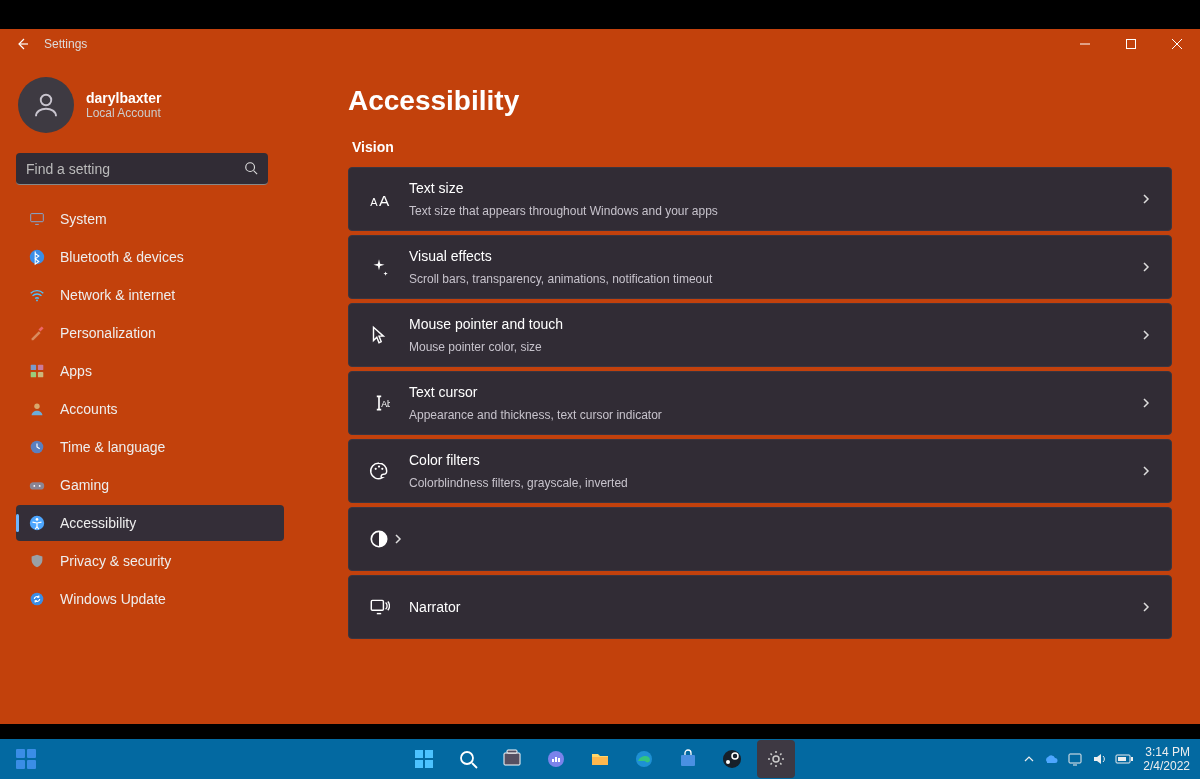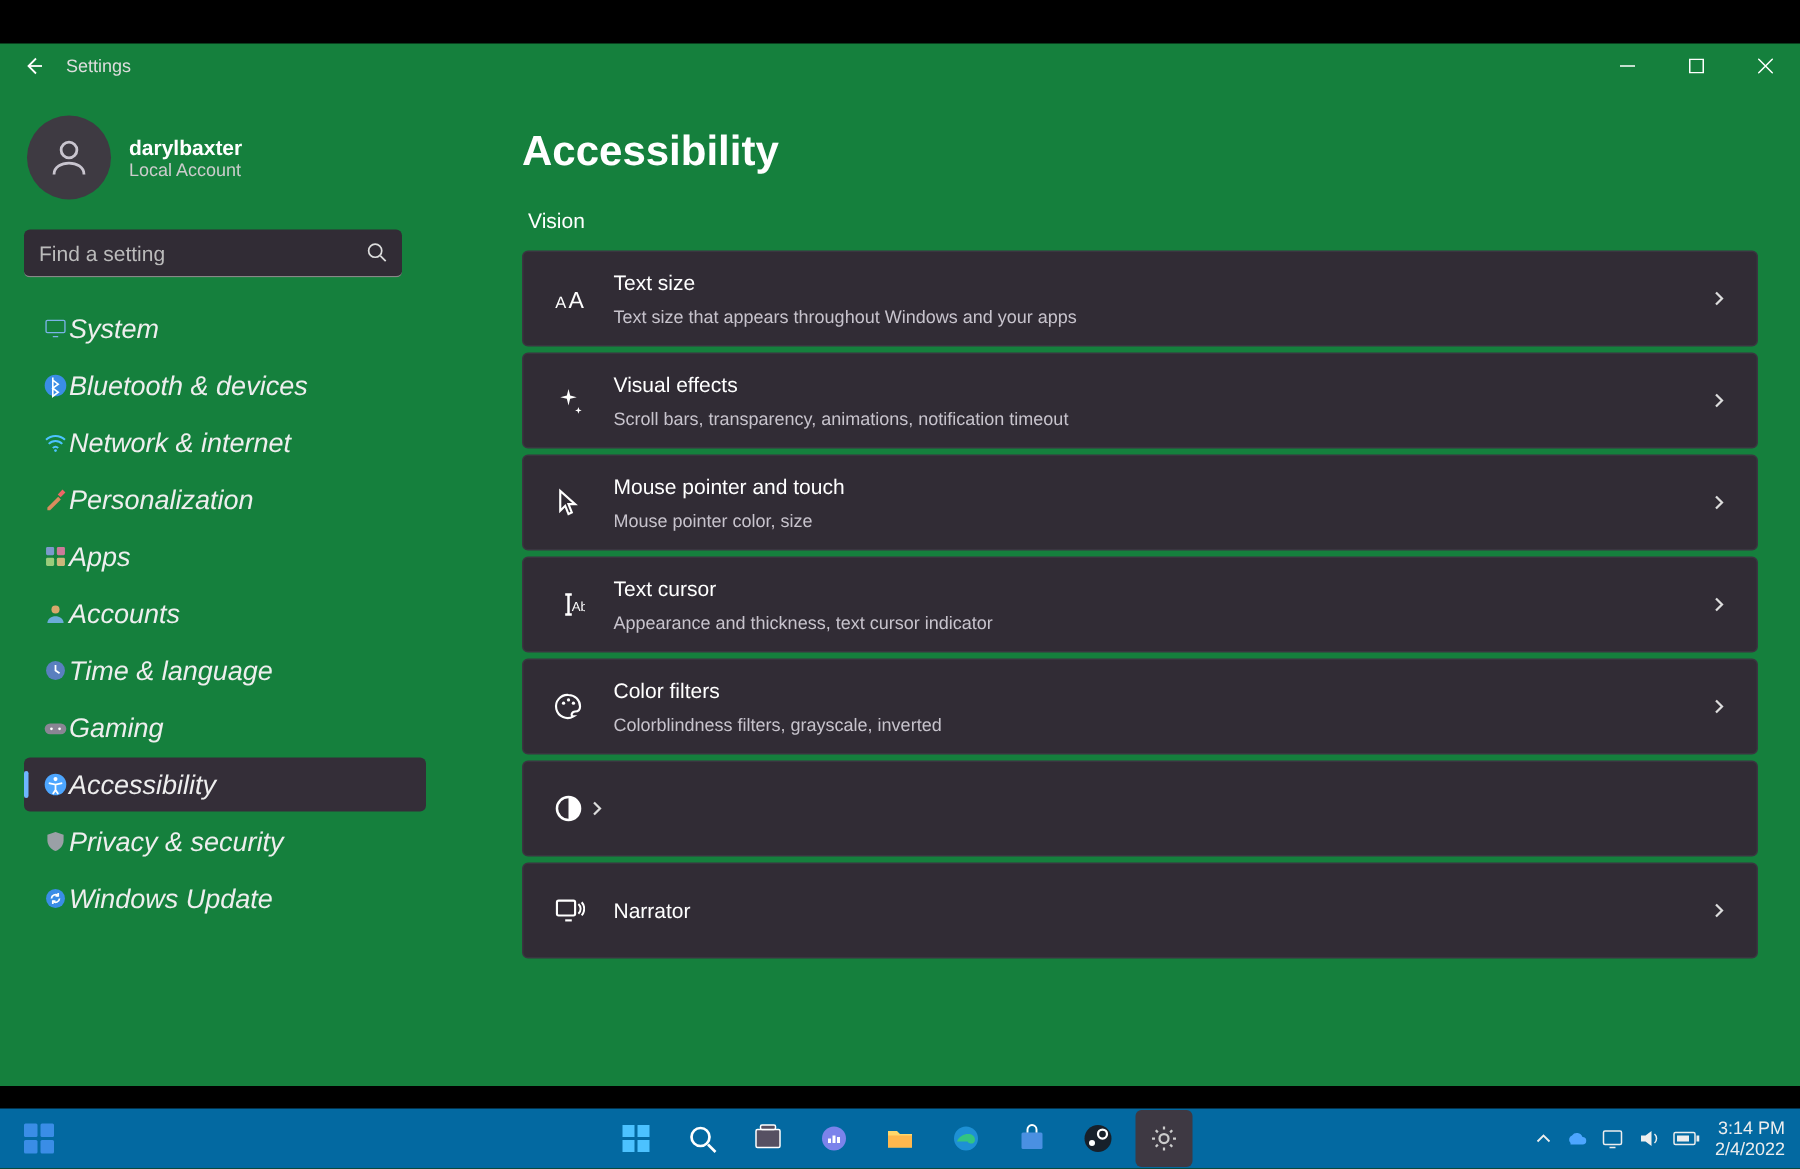--- a/index.html
+++ b/index.html
@@ -1,41 +1,41 @@
 <!DOCTYPE html>
 <html><head>
 <meta charset="utf-8">
 <style>
 * { margin: 0; padding: 0; box-sizing: border-box; font-family: "Segoe UI", sans-serif; }
 body { width: 1200px; height: 779px; background: #000; overflow: hidden; display: flex; flex-direction: column; }
 .topspace { height: 29px; background: #000; }
-.app { flex: 1; background: #15803d; display: flex; flex-direction: column; }
+.app { flex: 1; background: #c2410c; display: flex; flex-direction: column; }
 .titlebar { height: 30px; display: flex; align-items: center; color: #fff; }
 .back-btn { width: 44px; height: 30px; display: flex; align-items: center; justify-content: center; cursor: pointer; }
 .title-text { font-size: 12px; color: #ddd; }
 .win-controls { margin-left: auto; display: flex; }
 .win-btn { width: 46px; height: 30px; display: flex; align-items: center; justify-content: center; cursor: pointer; }
 .body { flex: 1; display: flex; }
 .sidebar { width: 300px; padding: 0 16px; display: flex; flex-direction: column; }
 .user-row { display: flex; align-items: center; gap: 12px; padding: 18px 8px 12px 2px; }
 .avatar { width: 56px; height: 56px; border-radius: 50%; background: #3e3a42; display: flex; align-items: center; justify-content: center; color: #ccc; }
 .user-name { font-size: 14px; font-weight: 600; color: #fff; }
 .user-sub { font-size: 12px; color: #ccc; }
 .search-wrap { position: relative; margin: 8px 16px 16px 0; }
 .search-input { width: 100%; height: 32px; background: #312c35; border: none; border-bottom: 1px solid #888; border-radius: 4px; color: #fff; padding: 0 32px 0 10px; font-size: 14px; outline: none; }
 .search-input::placeholder { color: #bbb; }
 .search-icon { position: absolute; right: 10px; top: 8px; color: #ddd; }
 .nav { display: flex; flex-direction: column; gap: 2px; }
-.nav-item { height: 36px; display: flex; align-items: center; padding: 0 12px; border-radius: 4px; color: #eee; font-size: 18px; cursor: pointer; position: relative; font-style: italic; }
+.nav-item { height: 36px; display: flex; align-items: center; gap: 14px; padding: 0 12px; border-radius: 4px; color: #eee; font-size: 14px; cursor: pointer; position: relative; }
 .nav-item.active { background: #342e38; }
 .nav-item.active::before { content: ""; position: absolute; left: 0; top: 9px; bottom: 9px; width: 3px; background: #6eb6ff; border-radius: 2px; }
 .nav-icon { width: 18px; height: 18px; display: flex; align-items: center; justify-content: center; }
 .main { flex: 1; padding: 26px 28px 0 48px; color: #fff; overflow-y: auto; }
 .page-title { font-size: 28px; font-weight: 600; margin-bottom: 22px; }
-.section-label { font-size: 14px; font-weight: 400; margin: 0 0 12px 4px; }
+.section-label { font-size: 14px; font-weight: 700; margin: 0 0 12px 4px; }
 .cards { display: flex; flex-direction: column; gap: 4px; max-width: 844px; }
 .card { background: #312c35; border-radius: 4px; height: 64px; display: flex; align-items: center; padding: 0 18px; cursor: pointer; border: 1px solid #3a3540; }
 .card-icon { width: 24px; height: 24px; display: flex; align-items: center; justify-content: center; color: #fff; }
 .card-body { margin-left: 18px; flex: 1; }
 .card-title { font-size: 14px; color: #fff; }
 .card-desc { font-size: 12px; color: #c7c3cc; margin-top: 8px; }
 .chev { color: #ddd; }
 .taskbar { height: 40px; background: #0369a1; display: flex; align-items: center; position: relative; margin-top: 15px; }
 .tb-center { position: absolute; left: 50%; transform: translateX(-50%); display: flex; gap: 6px; }
 .tb-icon { width: 38px; height: 38px; display: flex; align-items: center; justify-content: center; border-radius: 4px; cursor: pointer; }

